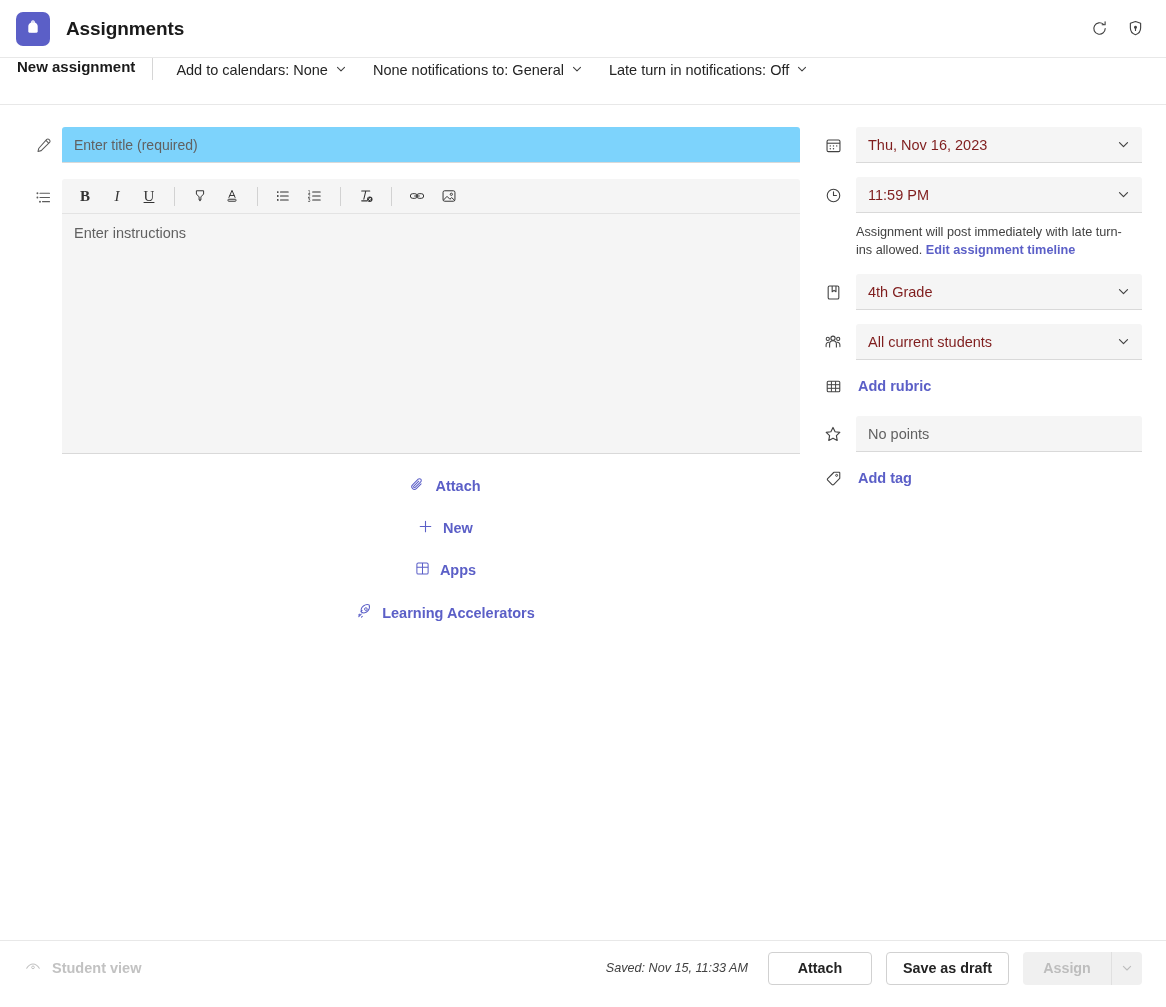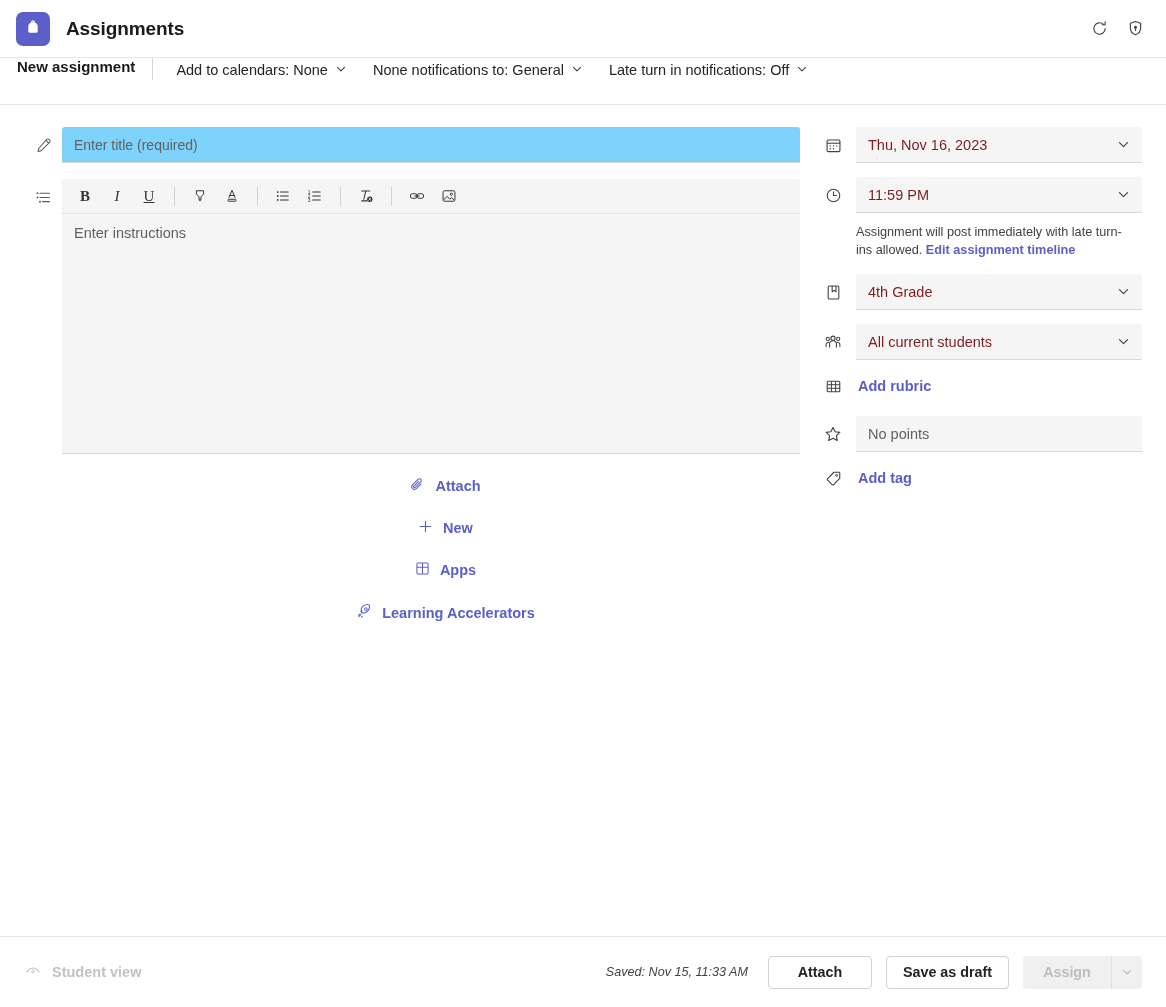--- a/index.html
+++ b/index.html
@@ -236,22 +236,22 @@
   .side-note a {
     color: #5b5fc7;
     font-weight: bold;
     text-decoration: none;
     cursor: pointer;
   }
 
   
   .footer {
     position: absolute;
-    left: 0; right: 0; bottom: 0;
-    height: 71px;
+    left: 0; right: 0; bottom: 12px;
+    height: 55px;
     border-top: 1px solid #e8e8e8;
     background: #ffffff;
     display: flex;
     align-items: center;
     padding: 4px 24px;
   }
   .student-view {
     display: flex;
     align-items: center;
     gap: 10px;

